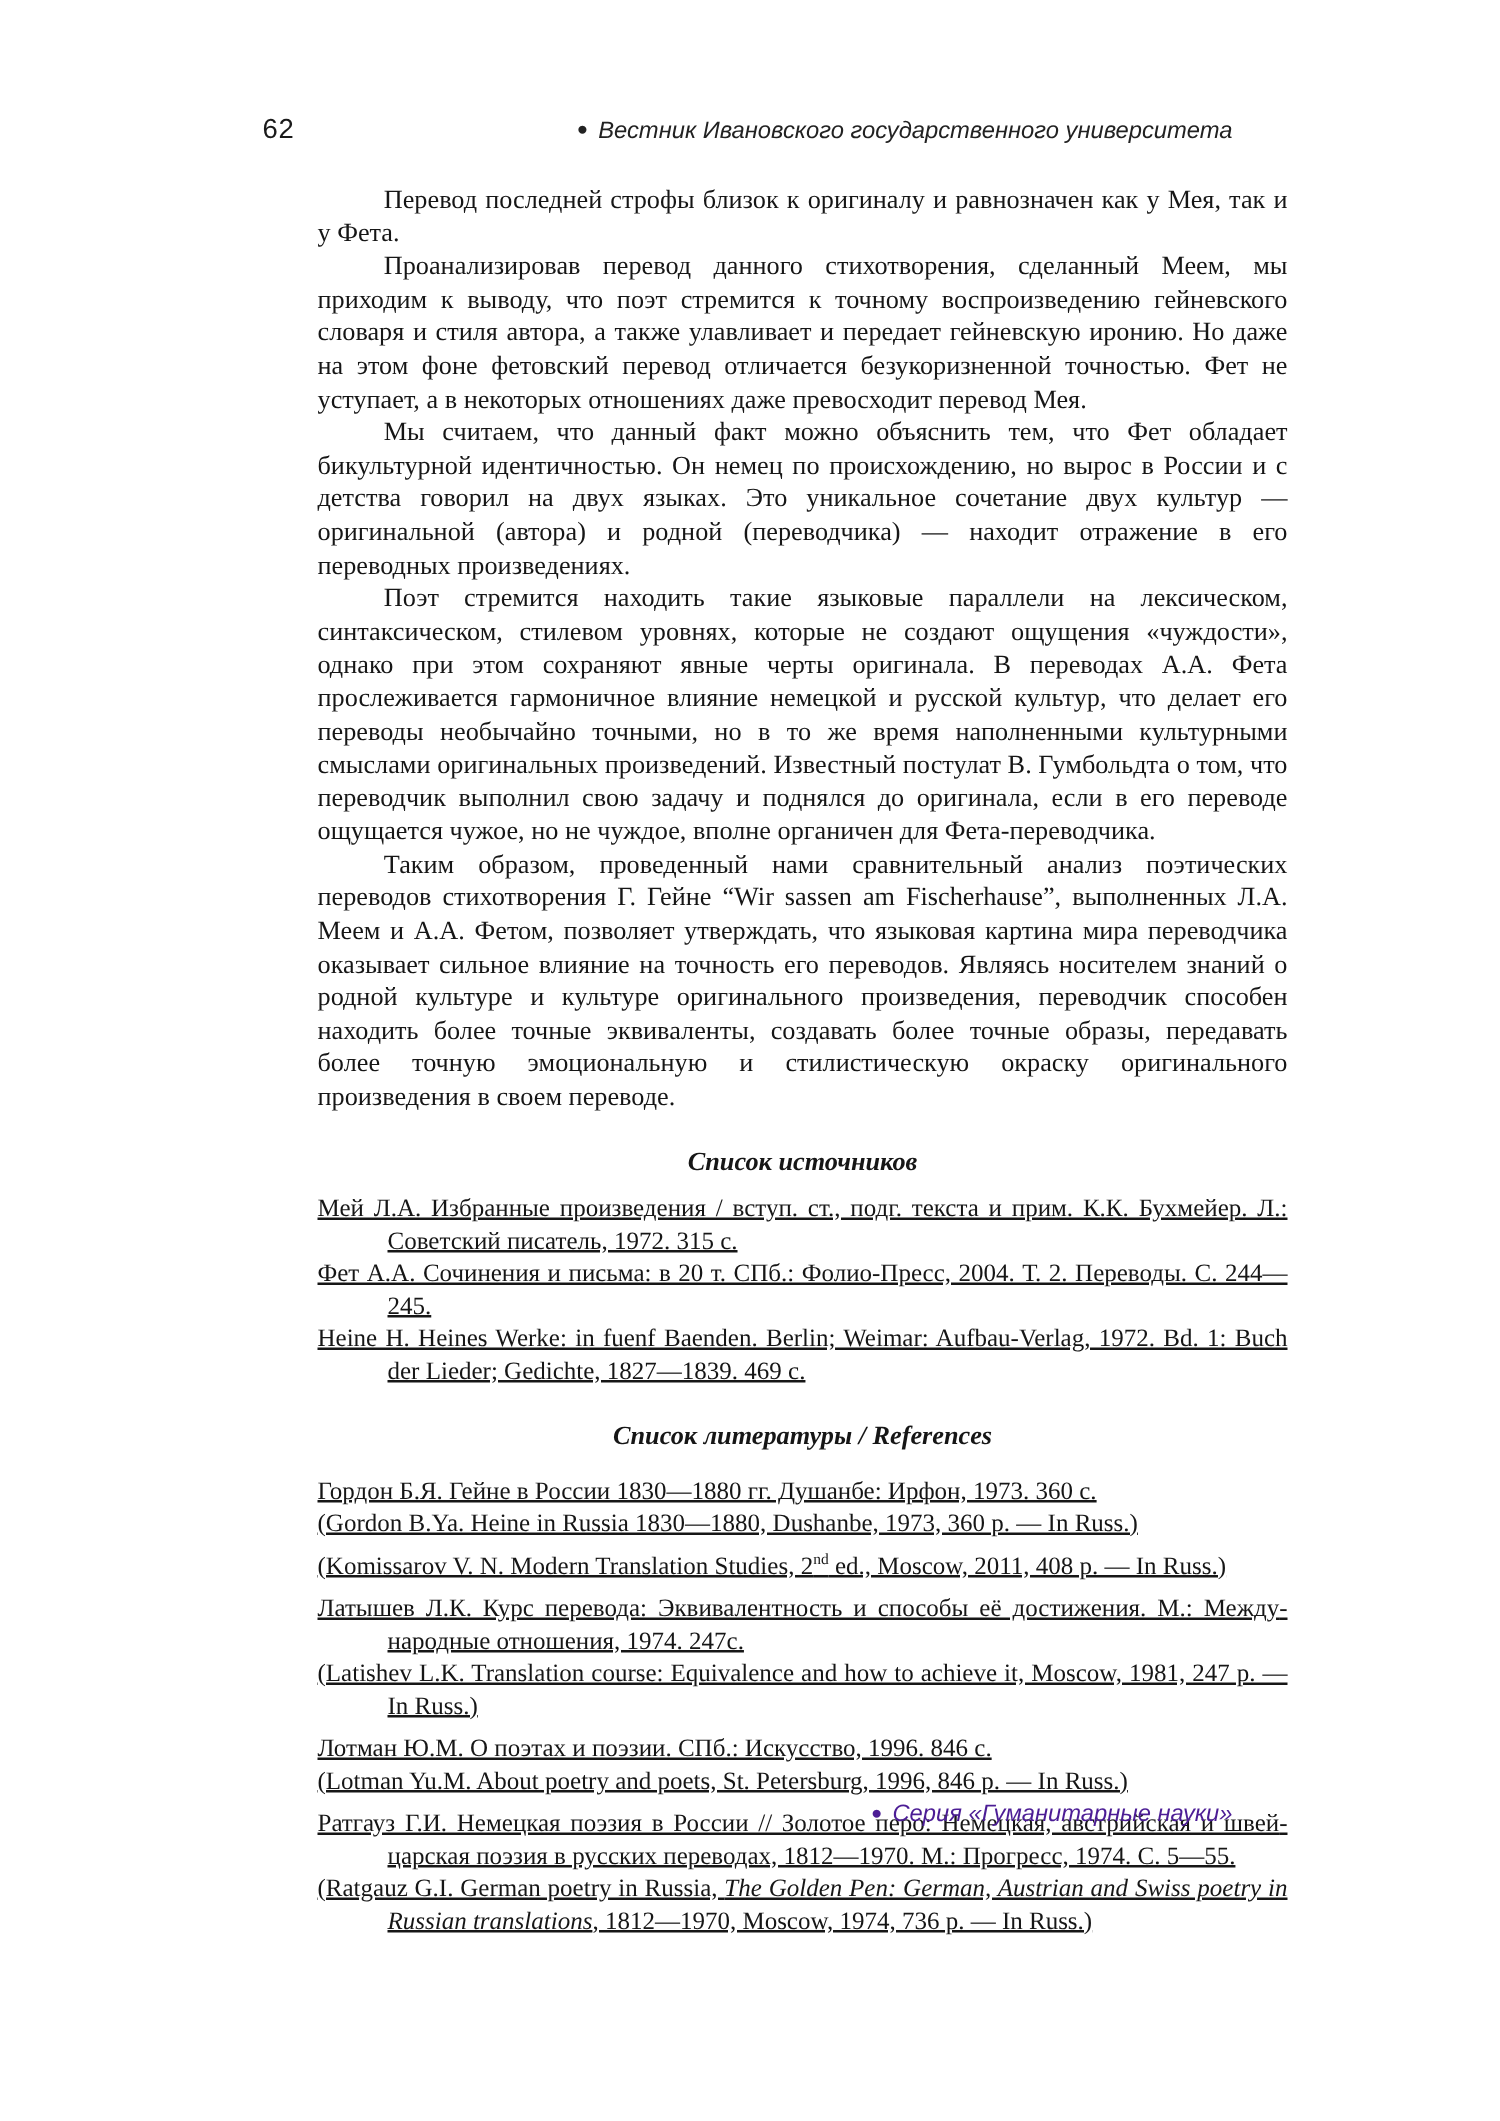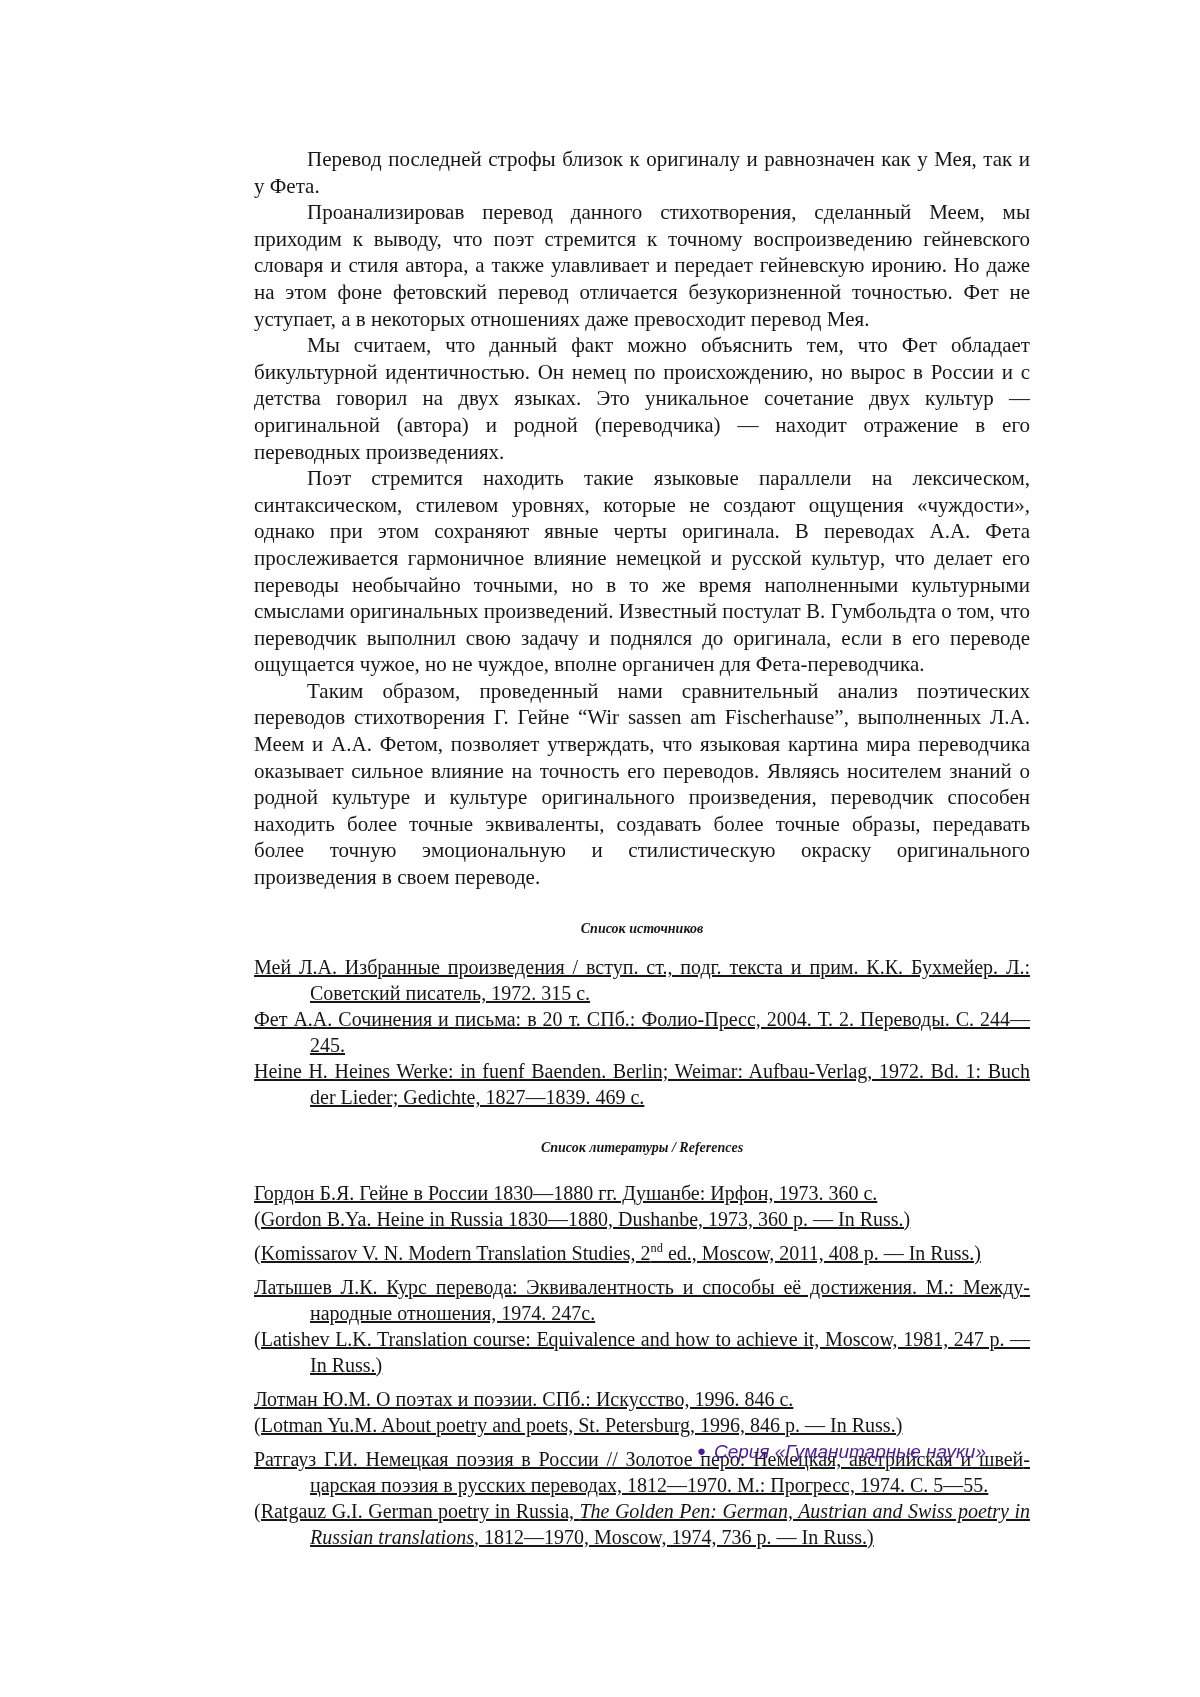--- a/index.html
+++ b/index.html
@@ -46,21 +46,21 @@
     text-align: justify;
     margin-left: 44px;
   }
   .para {
     margin: 0;
     text-indent: 53px;
   }
   .section-heading {
     margin: 25px 0 12px 0;
     text-align: center;
-    font-size: 14px;
+    font-size: 21px;
     font-weight: bold;
     font-style: italic;
     text-indent: 0;
   }
   .ref {
     margin: 0;
     font-size: 20px;
     line-height: 26px;
     padding-left: 56px;
     text-indent: -56px;
@@ -82,20 +82,24 @@
     font-size: 19px;
     font-style: italic;
     color: #4c1d95;
   }
 </style>
 </head>
 <body>
 
 <div class="page">
 
+  <header class="running-head">
+    <span class="page-num">62</span>
+    <span class="head-title"><span class="bullet">●</span><span>Вестник Ивановского государственного университета</span></span>
+  </header>
 
   <main class="content">
 
     <p class="para">Перевод последней строфы близок к оригиналу и равнозначен как у Мея, так и у Фета.</p>
     <p class="para">Проанализировав перевод данного стихотворения, сделанный Меем, мы приходим к выводу, что поэт стремится к точному воспроизведению гейнев­ского словаря и стиля автора, а также улавливает и передает гейневскую иро­нию. Но даже на этом фоне фетовский перевод отличается безукоризненной точностью. Фет не уступает, а в некоторых отношениях даже превосходит пе­ревод Мея.</p>
     <p class="para">Мы считаем, что данный факт можно объяснить тем, что Фет обладает бикультурной идентичностью. Он немец по происхождению, но вырос в Рос­сии и с детства говорил на двух языках. Это уникальное сочетание двух куль­тур — оригинальной (автора) и родной (переводчика) — находит отражение в его переводных произведениях.</p>
     <p class="para">Поэт стремится находить такие языковые параллели на лексическом, синтаксическом, стилевом уровнях, которые не создают ощущения «чуждости», однако при этом сохраняют явные черты оригинала. В переводах А.А. Фета прослеживается гармоничное влияние немецкой и русской культур, что делает его переводы необычайно точными, но в то же время наполненными культур­ными смыслами оригинальных произведений. Известный постулат В. Гум­больдта о том, что переводчик выполнил свою задачу и поднялся до ориги­нала, если в его переводе ощущается чужое, но не чуждое, вполне органичен для Фета-переводчика.</p>
     <p class="para">Таким образом, проведенный нами сравнительный анализ поэтических переводов стихотворения Г. Гейне “Wir sassen am Fischerhause”, выполненных Л.А. Меем и А.А. Фетом, позволяет утверждать, что языковая картина мира переводчика оказывает сильное влияние на точность его переводов. Являясь носителем знаний о родной культуре и культуре оригинального произведения, переводчик способен находить более точные эквиваленты, создавать более точные образы, передавать более точную эмоциональную и стилистическую окраску оригинального произведения в своем переводе.</p>
 
     <h3 class="section-heading">Список источников</h3>

